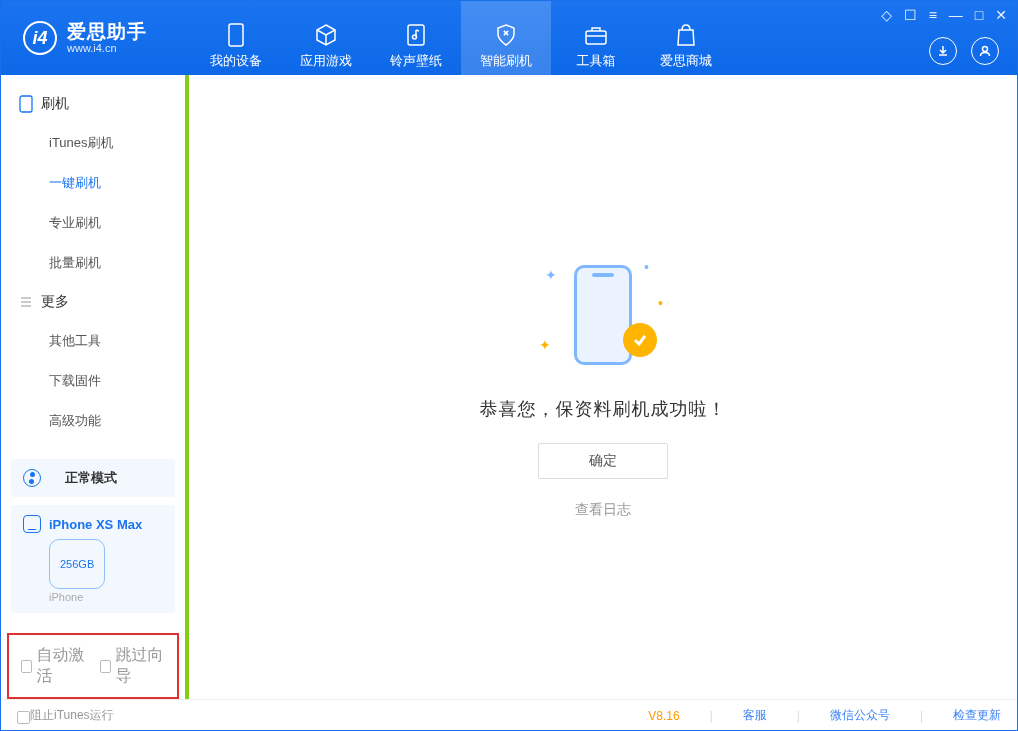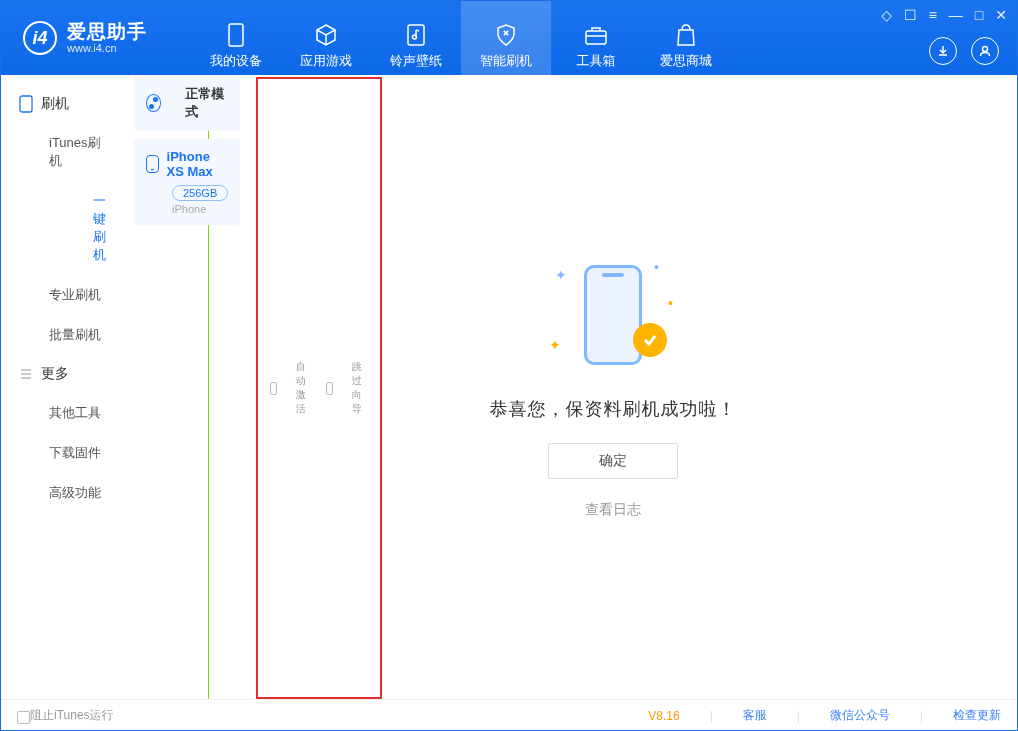--- a/index.html
+++ b/index.html
@@ -18,44 +18,44 @@
 .nav-icon { width: 26px; height: 26px; display: flex; align-items: center; justify-content: center; }
 .nav-icon svg { stroke: #fff; fill: none; }
 
 .win-ctrl { position: absolute; top: 6px; right: 10px; display: flex; gap: 12px; font-size: 14px; }
 .win-ctrl span { cursor: pointer; opacity: .9; }
 .user-ctrl { position: absolute; bottom: 10px; right: 18px; display: flex; gap: 14px; }
 .circ-btn { width: 28px; height: 28px; border: 1.5px solid #fff; border-radius: 50%; display: flex; align-items: center; justify-content: center; cursor: pointer; }
 
 
 .body { display: flex; height: 624px; }
-.sidebar { width: 208px; border-right: 1px solid #84cc16; display: flex; flex-direction: row; }
+.sidebar { width: 188px; border-right: 4px solid #84cc16; display: flex; flex-direction: column; }
 .side-scroll { flex: 1; padding-top: 10px; }
 
 .side-group-hd { display: flex; align-items: center; gap: 8px; padding: 10px 18px; font-size: 14px; color: #333; cursor: pointer; }
 .side-item { padding: 11px 18px 11px 48px; font-size: 13px; color: #555; cursor: pointer; }
-.side-item.active { color: #1a74f0; margin-left: 44px; }
+.side-item.active { color: #1a74f0; }
 
 .side-bottom { padding: 0 10px 10px; }
 .mode-card, .device-card { background: #f3f8ff; border-radius: 3px; padding: 10px 12px; margin-bottom: 8px; }
 .mode-card { display: flex; align-items: center; gap: 24px; font-size: 13px; color: #333; font-weight: 600; }
 .mode-icon { width: 18px; height: 18px; border: 1.5px solid #1a74f0; border-radius: 50%; position: relative; }
 .mode-icon::before, .mode-icon::after { content:''; position:absolute; width:5px; height:5px; background:#1a74f0; border-radius:50%; }
 .mode-icon::before { top:2px; left:6px; }
 .mode-icon::after { bottom:2px; right:6px; }
 
 .device-card .dev-row { display:flex; align-items:center; gap:8px; }
 .dev-icon { width:18px; height:18px; border:1.5px solid #1a74f0; border-radius:4px; position:relative; }
 .dev-icon::after { content:''; position:absolute; left:4px; right:4px; bottom:2px; height:1.5px; background:#1a74f0; }
 .dev-name { font-size: 13px; font-weight: 700; color: #1a74f0; }
-.dev-cap { display:inline-block; margin:6px 0 2px 26px; font-size:11px; color:#1a74f0; border:1px solid #8fbef8; border-radius:10px; padding:1px 10px; }
+.dev-cap { display:inline-block; margin:6px 0 2px 26px; font-size:11px; color:#1a74f0; border:1px solid #8fbef8; border-radius:10px; padding:18px 10px; }
 .dev-sub { margin-left:26px; font-size:11px; color:#aaa; }
 
 .chk-row { display:flex; gap:14px; padding:10px 12px; border:2px solid #e03030; margin: 2px 6px 0 6px; }
-.chk { display:flex; align-items:center; gap:19px; font-size:10px; color:#999; cursor:pointer;justify-content:flex-end; }
+.chk { display:flex; align-items:center; gap:5px; font-size:16px; color:#999; cursor:pointer;justify-content:flex-end; }
 .chk-box { width:13px; height:13px; border:1px solid #bbb; border-radius:2px; }
 
 
 .main { flex:1; display:flex; flex-direction:column; align-items:center; justify-content:center; gap:22px; }
 .illus { width:120px; height:120px; position:relative; display:flex; align-items:center; justify-content:center; }
 .phone { width:58px; height:100px; border:3px solid #7fb8ff; border-radius:10px; background:#eaf3ff; position:relative; }
 .phone::before { content:''; position:absolute; top:5px; left:50%; transform:translateX(-50%); width:22px; height:4px; background:#7fb8ff; border-radius:3px; }
 .check-badge { position:absolute; right:6px; bottom:18px; width:34px; height:34px; background:#ffb400; border-radius:50%; display:flex; align-items:center; justify-content:center; }
 .check-badge svg { stroke:#fff; stroke-width:3; fill:none; }
 .spark { position:absolute; font-size:14px; color:#7fb8ff; }

